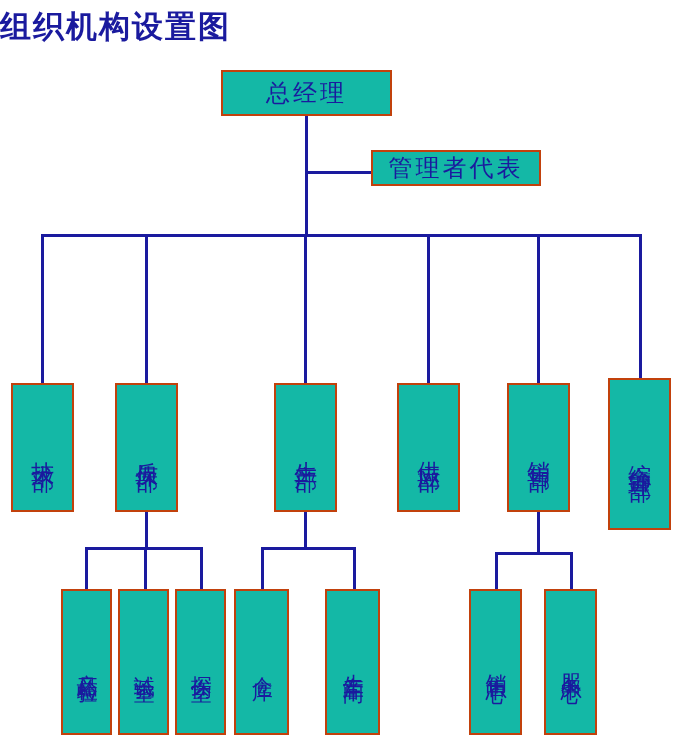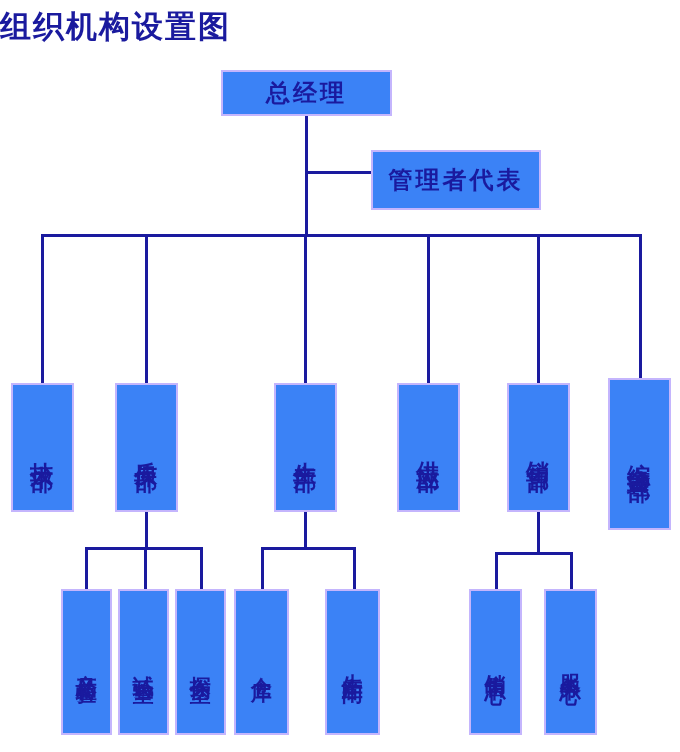--- a/index.html
+++ b/index.html
@@ -23,28 +23,28 @@
     text-align: left;
     font-family: "DejaVu Serif", "Liberation Serif", serif;
     font-size: 31px;
     font-weight: bold;
     color: #1a1a9e;
     letter-spacing: 2px;
   }
   .node {
     position: absolute;
     box-sizing: border-box;
-    border: 2px solid #c4b5fd;
-    background: #3b82f6;
+    border: 2px solid #c2410c;
+    background: #14b8a6;
     color: #1a1a9e;
     display: flex;
     align-items: center;
     justify-content: center;
     font-family: "DejaVu Serif", "Liberation Serif", serif;
-    font-weight: bold;
+    font-weight: normal;
     line-height: 1.02;
     z-index: 2;
   }
   .node.horiz {
     font-size: 24px;
     letter-spacing: 3px;
   }
   .node.vert {
     writing-mode: vertical-rl;
     text-orientation: upright;
@@ -66,21 +66,21 @@
 </style>
 </head>
 <body>
 
 <div id="chart-root">
 
   <div id="chart-title">组织机构设置图</div>
 
   <div class="node horiz" style="left:221px; top:70px; width:171px; height:46px;">总经理</div>
 
-  <div class="node horiz" style="left:371px; top:150px; width:170px; height:60px;">管理者代表</div>
+  <div class="node horiz" style="left:371px; top:150px; width:170px; height:36px;">管理者代表</div>
 
   <div class="line v" style="left:305px; top:116px; height:120px;"></div>
 
   <div class="line h" style="left:305px; top:171px; width:68px;"></div>
 
   <div class="line h" style="left:41px; top:234px; width:601px;"></div>
 
   <div class="line v" style="left:41px; top:234px; height:149px;"></div>
   <div class="line v" style="left:145px; top:234px; height:149px;"></div>
   <div class="line v" style="left:304px; top:234px; height:149px;"></div>

